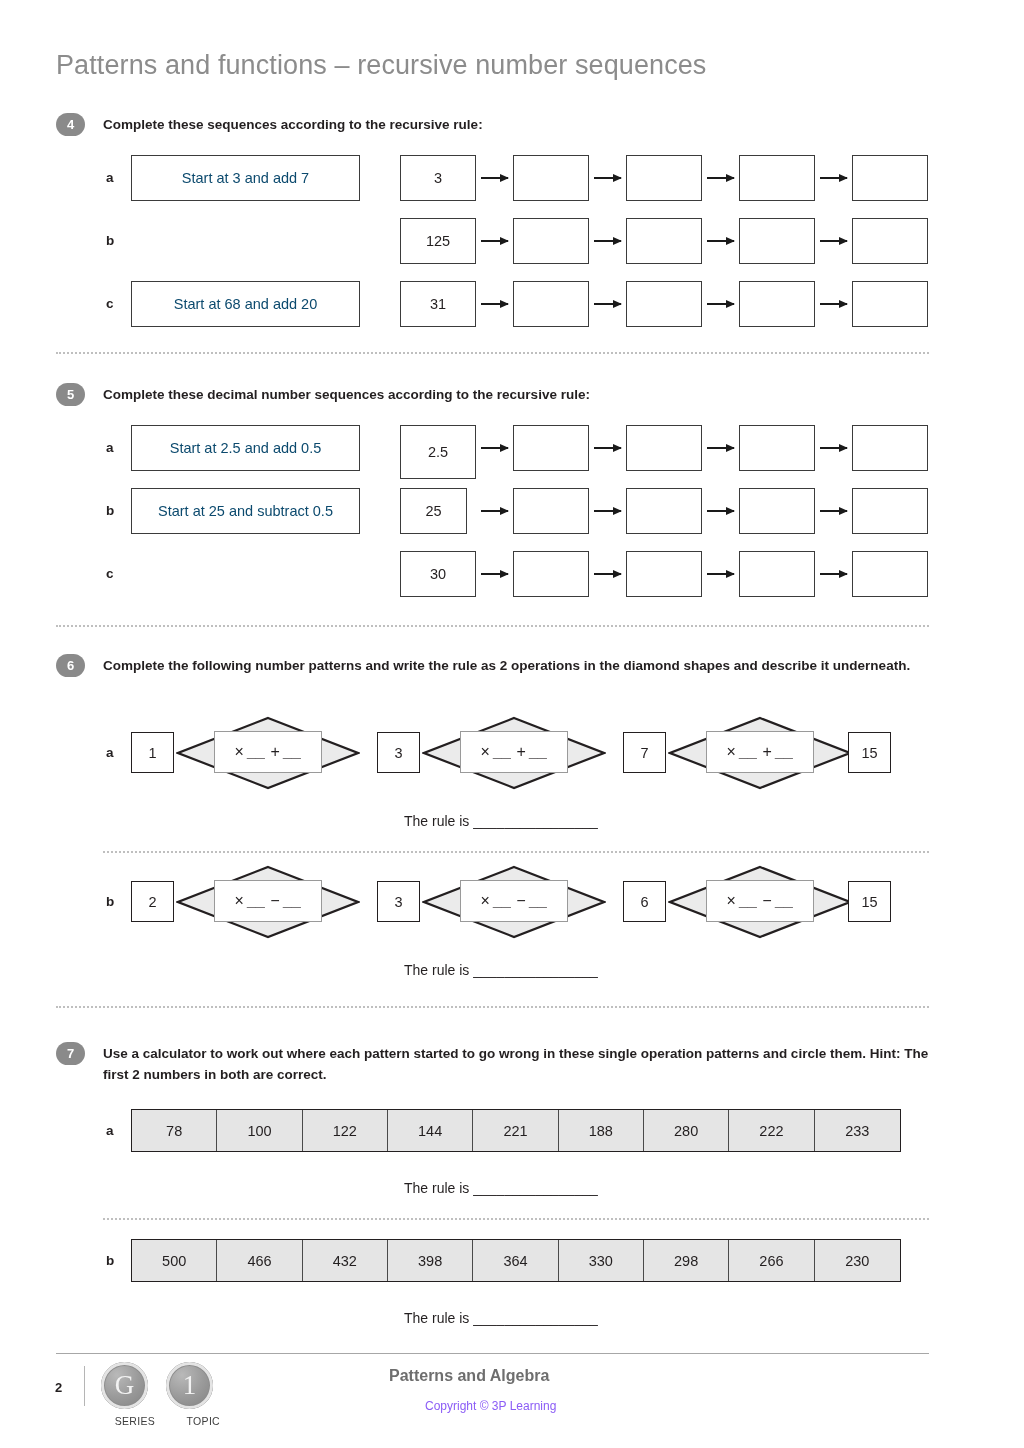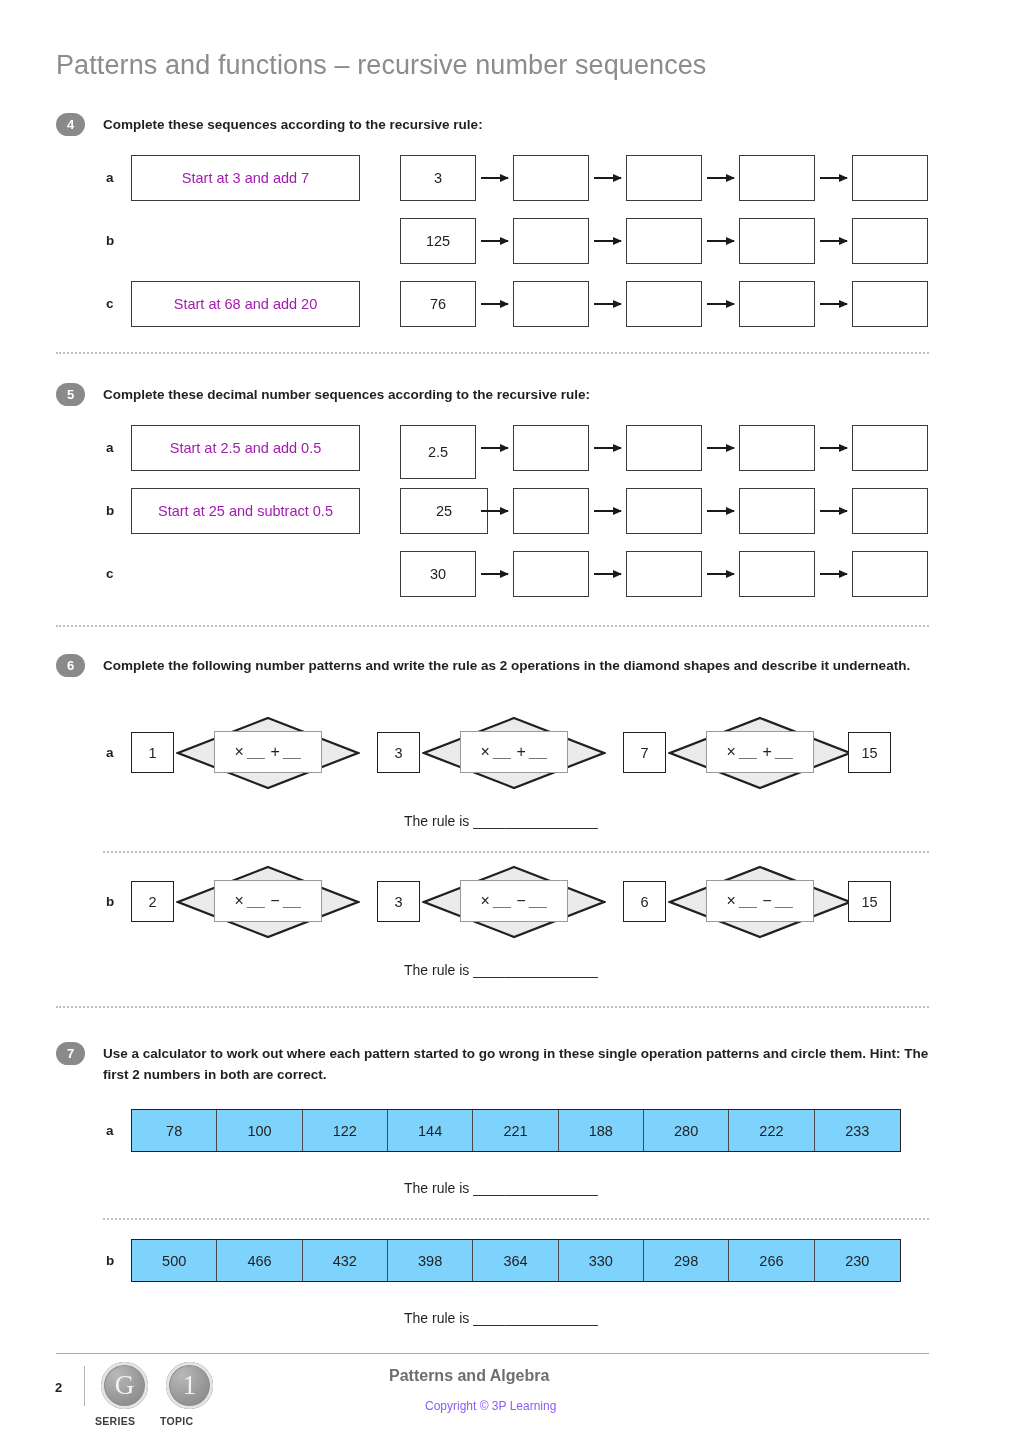--- a/index.html
+++ b/index.html
@@ -70,21 +70,21 @@
   
   .rulebox {
     position: absolute;
     border: 1.3px solid #3b3b3b;
     background: #fff;
     display: flex;
     align-items: center;
     justify-content: center;
     font-size: 14.5px;
     font-weight: 400;
-    color: #a21caf;
+    color: #0c4a6e;
     white-space: nowrap;
   }
 
   
   .seqbox {
     position: absolute;
     border: 1.3px solid #3b3b3b;
     background: #fff;
     display: flex;
     align-items: center;
@@ -130,21 +130,21 @@
     font-size: 14px;
     color: #231f20;
     white-space: nowrap;
   }
 
   
   .strip {
     position: absolute;
     display: flex;
     border: 1.5px solid #231f20;
-    background: #7dd3fc;
+    background: #e5e5e5;
   }
   .strip .cell {
     border-right: 1.2px solid #4a4a4a;
     display: flex; align-items: center; justify-content: center;
     font-size: 14.5px;
     color: #231f20;
     height: 100%;
   }
   .strip .cell:last-child { border-right: none; }
 
@@ -174,23 +174,23 @@
     box-shadow: inset 0 0 0 3px #e4e4e4, inset 0 0 0 4px #8d8d8d;
     color: #f2f2f2;
     font-size: 27px;
     font-weight: 400;
     display: flex; align-items: center; justify-content: center;
     font-family: "Liberation Serif", serif;
   }
   .badge-cap {
     position: absolute;
     font-size: 10.5px;
-    font-weight: 700;
+    font-weight: 400;
     color: #3d3d3d;
-    text-align: left;
+    text-align: right;
     width: 60px;
     letter-spacing: 0.3px;
   }
   .footer-title {
     position: absolute;
     left: 389px; top: 1367px;
     font-size: 16px; font-weight: 700;
     color: #6e6e6e;
   }
   .footer-copy {
@@ -228,21 +228,21 @@
   <div class="seqbox" style="left:513px; top:218px; width:76px; height:46px"></div>
   <div class="arrow" style="left:594px; top:240px; width:27px"></div>
   <div class="seqbox" style="left:626px; top:218px; width:76px; height:46px"></div>
   <div class="arrow" style="left:707px; top:240px; width:27px"></div>
   <div class="seqbox" style="left:739px; top:218px; width:76px; height:46px"></div>
   <div class="arrow" style="left:820px; top:240px; width:27px"></div>
   <div class="seqbox" style="left:852px; top:218px; width:76px; height:46px"></div>
 
   <div class="letter" style="left:106px; top:296px">c</div>
   <div class="rulebox" style="left:131px; top:281px; width:229px; height:46px">Start at 68 and add 20</div>
-  <div class="seqbox" style="left:400px; top:281px; width:76px; height:46px">76</div>
+  <div class="seqbox" style="left:400px; top:281px; width:76px; height:46px">31</div>
   <div class="arrow" style="left:481px; top:303px; width:27px"></div>
   <div class="seqbox" style="left:513px; top:281px; width:76px; height:46px"></div>
   <div class="arrow" style="left:594px; top:303px; width:27px"></div>
   <div class="seqbox" style="left:626px; top:281px; width:76px; height:46px"></div>
   <div class="arrow" style="left:707px; top:303px; width:27px"></div>
   <div class="seqbox" style="left:739px; top:281px; width:76px; height:46px"></div>
   <div class="arrow" style="left:820px; top:303px; width:27px"></div>
   <div class="seqbox" style="left:852px; top:281px; width:76px; height:46px"></div>
 
   <div class="divider" style="top:352px"></div>
@@ -257,21 +257,21 @@
   <div class="seqbox" style="left:513px; top:425px; width:76px; height:46px"></div>
   <div class="arrow" style="left:594px; top:447px; width:27px"></div>
   <div class="seqbox" style="left:626px; top:425px; width:76px; height:46px"></div>
   <div class="arrow" style="left:707px; top:447px; width:27px"></div>
   <div class="seqbox" style="left:739px; top:425px; width:76px; height:46px"></div>
   <div class="arrow" style="left:820px; top:447px; width:27px"></div>
   <div class="seqbox" style="left:852px; top:425px; width:76px; height:46px"></div>
 
   <div class="letter" style="left:106px; top:503px">b</div>
   <div class="rulebox" style="left:131px; top:488px; width:229px; height:46px">Start at 25 and subtract 0.5</div>
-  <div class="seqbox" style="left:400px; top:488px; width:88px; height:46px">25</div>
+  <div class="seqbox" style="left:400px; top:488px; width:67px; height:46px">25</div>
   <div class="arrow" style="left:481px; top:510px; width:27px"></div>
   <div class="seqbox" style="left:513px; top:488px; width:76px; height:46px"></div>
   <div class="arrow" style="left:594px; top:510px; width:27px"></div>
   <div class="seqbox" style="left:626px; top:488px; width:76px; height:46px"></div>
   <div class="arrow" style="left:707px; top:510px; width:27px"></div>
   <div class="seqbox" style="left:739px; top:488px; width:76px; height:46px"></div>
   <div class="arrow" style="left:820px; top:510px; width:27px"></div>
   <div class="seqbox" style="left:852px; top:488px; width:76px; height:46px"></div>
 
   <div class="letter" style="left:106px; top:566px">c</div>

